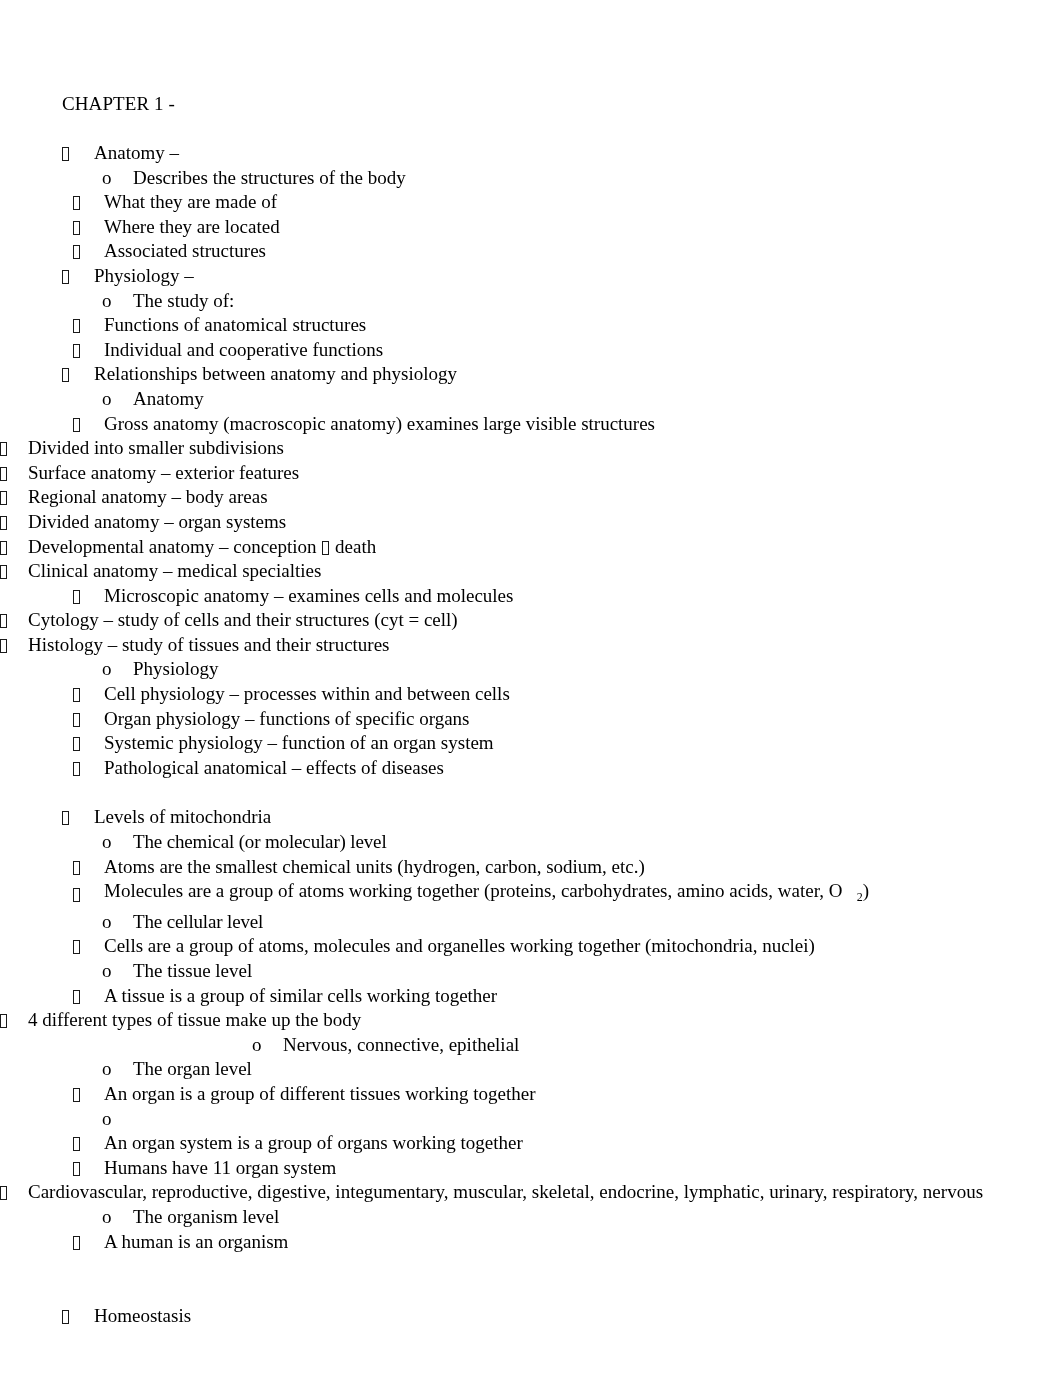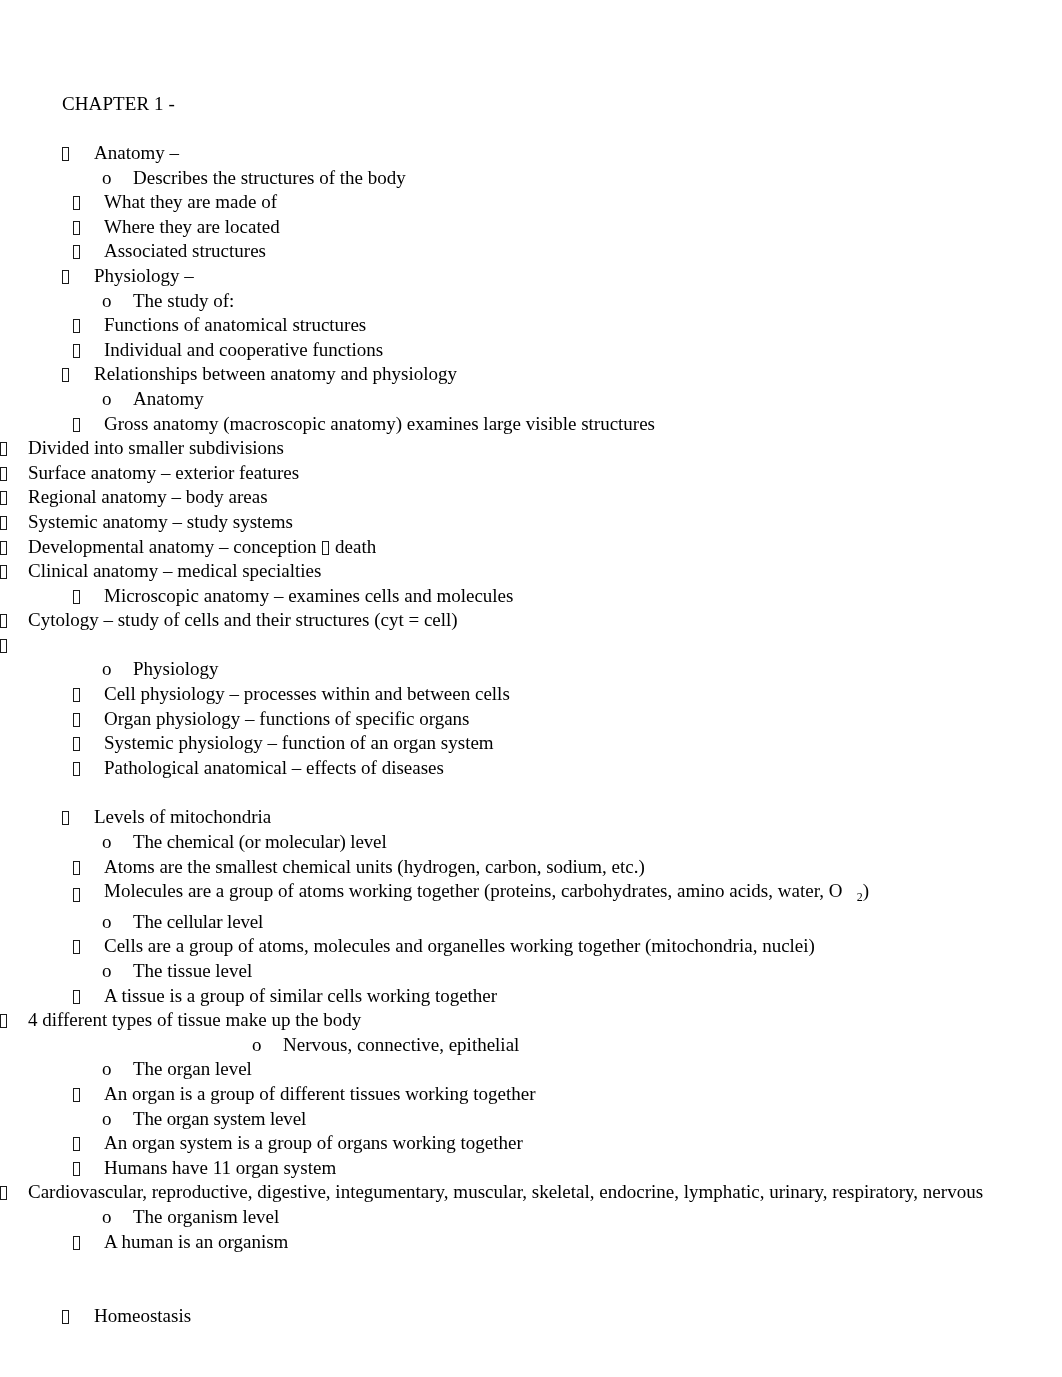--- a/index.html
+++ b/index.html
@@ -131,45 +131,45 @@
         <div class="row lvl1"><span class="marker"><span class="glyphbox"></span></span><span class="text">Physiology –</span></div>
         <div class="row lvl2"><span class="marker marker-o">o</span><span class="text">The study of:</span></div>
         <div class="row lvl3"><span class="marker"><span class="glyphbox"></span></span><span class="text">Functions of anatomical structures</span></div>
         <div class="row lvl3"><span class="marker"><span class="glyphbox"></span></span><span class="text">Individual and cooperative functions</span></div>
         <div class="row lvl1"><span class="marker"><span class="glyphbox"></span></span><span class="text">Relationships between anatomy and physiology</span></div>
         <div class="row lvl2"><span class="marker marker-o">o</span><span class="text">Anatomy</span></div>
         <div class="row lvl3"><span class="marker"><span class="glyphbox"></span></span><span class="text">Gross anatomy (macroscopic anatomy) examines large visible structures</span></div>
         <div class="row lvl4"><span class="marker"><span class="glyphbox"></span></span><span class="text">Divided into smaller subdivisions</span></div>
         <div class="row lvl4"><span class="marker"><span class="glyphbox"></span></span><span class="text">Surface anatomy – exterior features</span></div>
         <div class="row lvl4"><span class="marker"><span class="glyphbox"></span></span><span class="text">Regional anatomy – body areas</span></div>
-        <div class="row lvl4"><span class="marker"><span class="glyphbox"></span></span><span class="text">Systemic anatomy – study systems</span></div>
+        <div class="row lvl4"><span class="marker"><span class="glyphbox"></span></span><span class="text">Divided anatomy – organ systems</span></div>
         <div class="row lvl4"><span class="marker"><span class="glyphbox"></span></span><span class="text">Developmental anatomy – conception <span class="glyphbox-inline"></span> death</span></div>
         <div class="row lvl4"><span class="marker"><span class="glyphbox"></span></span><span class="text">Clinical anatomy – medical specialties</span></div>
         <div class="row lvl3"><span class="marker"><span class="glyphbox"></span></span><span class="text">Microscopic anatomy – examines cells and molecules</span></div>
         <div class="row lvl4"><span class="marker"><span class="glyphbox"></span></span><span class="text">Cytology – study of cells and their structures (cyt = cell)</span></div>
-        <div class="row lvl4"><span class="marker"><span class="glyphbox"></span></span></div>
+        <div class="row lvl4"><span class="marker"><span class="glyphbox"></span></span><span class="text">Histology – study of tissues and their structures</span></div>
         <div class="row lvl2"><span class="marker marker-o">o</span><span class="text">Physiology</span></div>
         <div class="row lvl3"><span class="marker"><span class="glyphbox"></span></span><span class="text">Cell physiology – processes within and between cells</span></div>
         <div class="row lvl3"><span class="marker"><span class="glyphbox"></span></span><span class="text">Organ physiology – functions of specific organs</span></div>
         <div class="row lvl3"><span class="marker"><span class="glyphbox"></span></span><span class="text">Systemic physiology – function of an organ system</span></div>
         <div class="row lvl3"><span class="marker"><span class="glyphbox"></span></span><span class="text">Pathological anatomical – effects of diseases</span></div>
         <div class="spacer"></div>
         <div class="row lvl1"><span class="marker"><span class="glyphbox"></span></span><span class="text">Levels of mitochondria</span></div>
         <div class="row lvl2"><span class="marker marker-o">o</span><span class="text kern-tight">The chemical (or molecular) level</span></div>
         <div class="row lvl3"><span class="marker"><span class="glyphbox"></span></span><span class="text">Atoms are the smallest chemical units (hydrogen, carbon, sodium, etc.)</span></div>
         <div class="row lvl3"><span class="marker"><span class="glyphbox"></span></span><span class="text">Molecules are a group of atoms working together (proteins, carbohydrates, amino acids, water, O<span>&nbsp;&nbsp;&nbsp;</span><sub class="o2">2</sub>)</span></div>
         <div class="row lvl2"><span class="marker marker-o">o</span><span class="text kern-tight">The cellular level</span></div>
         <div class="row lvl3"><span class="marker"><span class="glyphbox"></span></span><span class="text">Cells are a group of atoms, molecules and organelles working together (mitochondria, nuclei)</span></div>
         <div class="row lvl2"><span class="marker marker-o">o</span><span class="text">The tissue level</span></div>
         <div class="row lvl3"><span class="marker"><span class="glyphbox"></span></span><span class="text">A tissue is a group of similar cells working together</span></div>
         <div class="row lvl4"><span class="marker"><span class="glyphbox"></span></span><span class="text">4 different types of tissue make up the body</span></div>
         <div class="row lvl5"><span class="marker marker-o">o</span><span class="text">Nervous, connective, epithelial</span></div>
         <div class="row lvl2"><span class="marker marker-o">o</span><span class="text">The organ level</span></div>
         <div class="row lvl3"><span class="marker"><span class="glyphbox"></span></span><span class="text">An organ is a group of different tissues working together</span></div>
-        <div class="row lvl2"><span class="marker marker-o">o</span><span class="text kern-tight">The organ system level</span></div>
+        <div class="row lvl2"><span class="marker marker-o">o</span></div>
         <div class="row lvl3"><span class="marker"><span class="glyphbox"></span></span><span class="text">An organ system is a group of organs working together</span></div>
         <div class="row lvl3"><span class="marker"><span class="glyphbox"></span></span><span class="text">Humans have 11 organ system</span></div>
         <div class="row lvl4"><span class="marker"><span class="glyphbox"></span></span><span class="text">Cardiovascular, reproductive, digestive, integumentary, muscular, skeletal, endocrine, lymphatic, urinary, respiratory, nervous</span></div>
         <div class="row lvl2"><span class="marker marker-o">o</span><span class="text">The organism level</span></div>
         <div class="row lvl3"><span class="marker"><span class="glyphbox"></span></span><span class="text">A human is an organism</span></div>
         <div class="spacer"></div>
         <div class="spacer"></div>
         <div class="row lvl1"><span class="marker"><span class="glyphbox"></span></span><span class="text">Homeostasis</span></div>
       </div>
 

